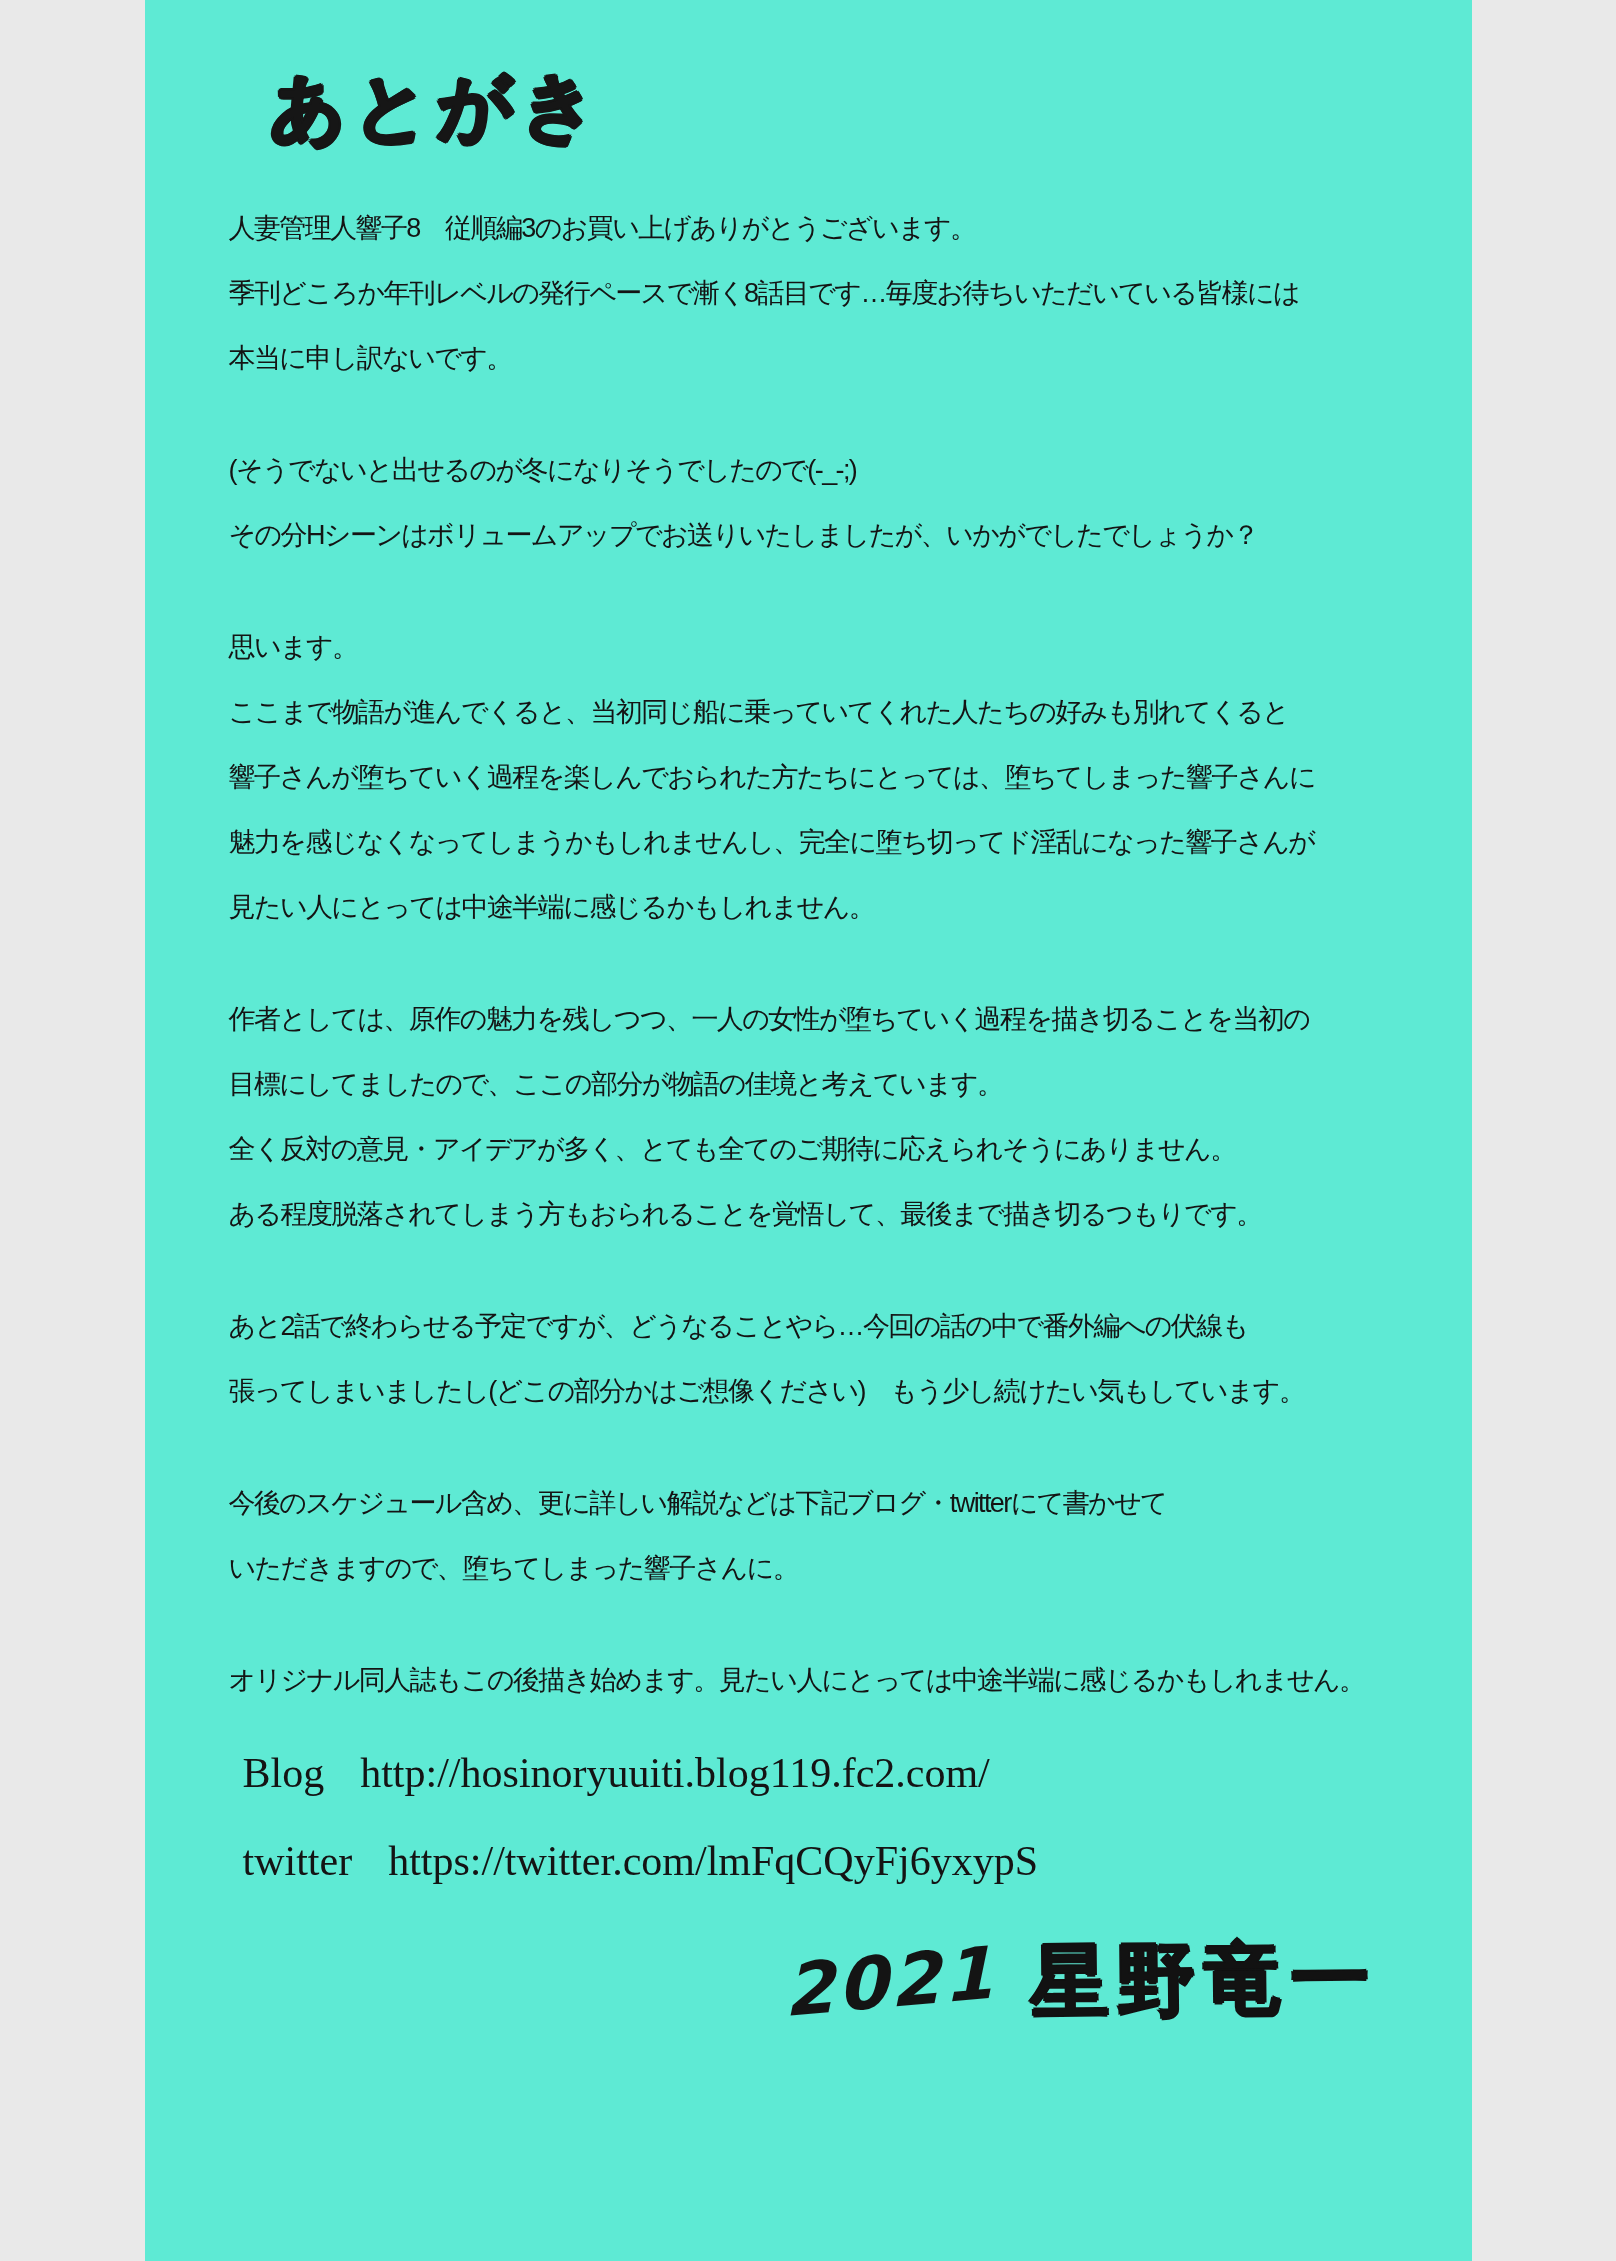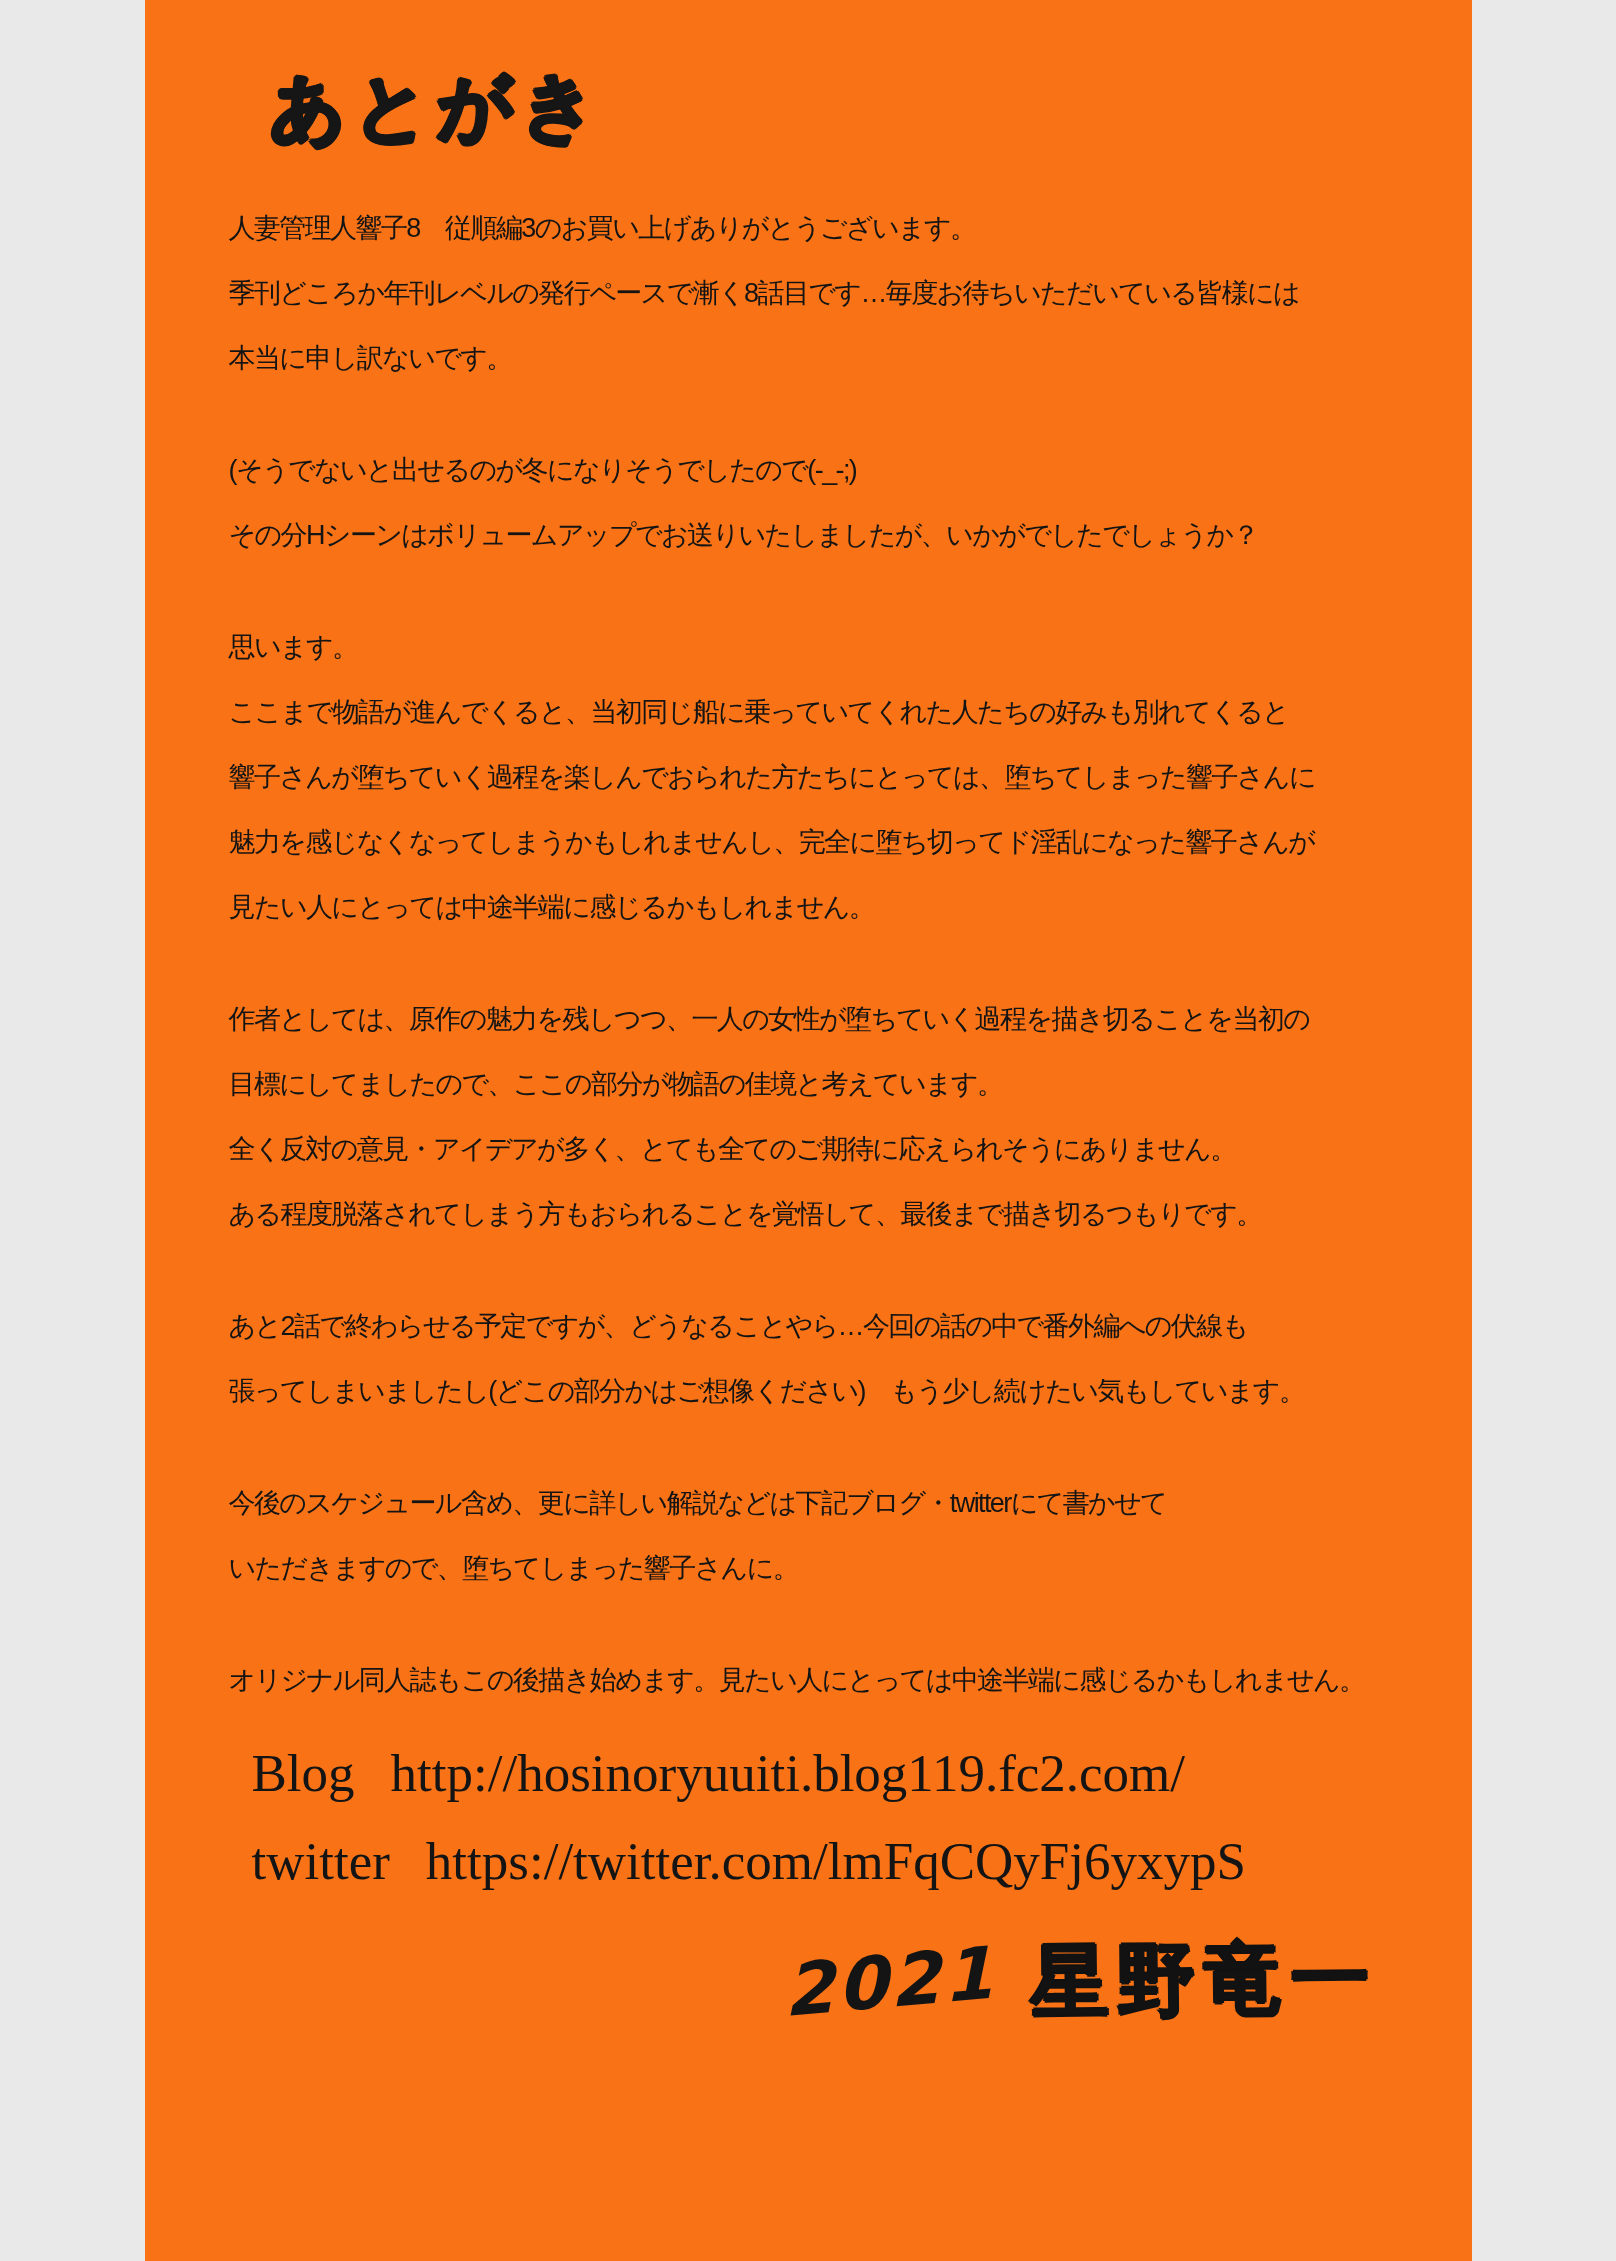--- a/index.html
+++ b/index.html
@@ -5,21 +5,21 @@
   html, body {
     margin: 0;
     padding: 0;
     background: #e9e9e9;
   }
   .page {
     position: relative;
     width: 1327px;
     height: 2261px;
     margin: 0 auto;
-    background: #f97316;
+    background: #5eead4;
     color: #141414;
     box-sizing: border-box;
     padding: 67px 94px 0 84px;
     overflow: hidden;
     font-family: "Liberation Sans", sans-serif;
   }
   .title {
     margin: 0 0 55px 41px;
     font-size: 74px;
     line-height: 1;
@@ -40,25 +40,25 @@
     display: block;
     font-size: 27px;
     line-height: 65px;
     letter-spacing: -1.6px;
     white-space: nowrap;
     font-weight: 500;
   }
   .links { margin-top: 15.7px; }
   .link-line {
     font-family: "Liberation Serif", serif;
-    font-size: 53px;
+    font-size: 42px;
     line-height: 88px;
     letter-spacing: 0px;
     white-space: nowrap;
-    margin-left: 23px;
+    margin-left: 14px;
   }
   .link-label { display: inline-block; margin-right: 36px; }
   .link-url { display: inline-block; }
   .signature {
     margin-top: 23.6px;
     text-align: right;
     white-space: nowrap;
   }
   .sig-year {
     display: inline-block;

